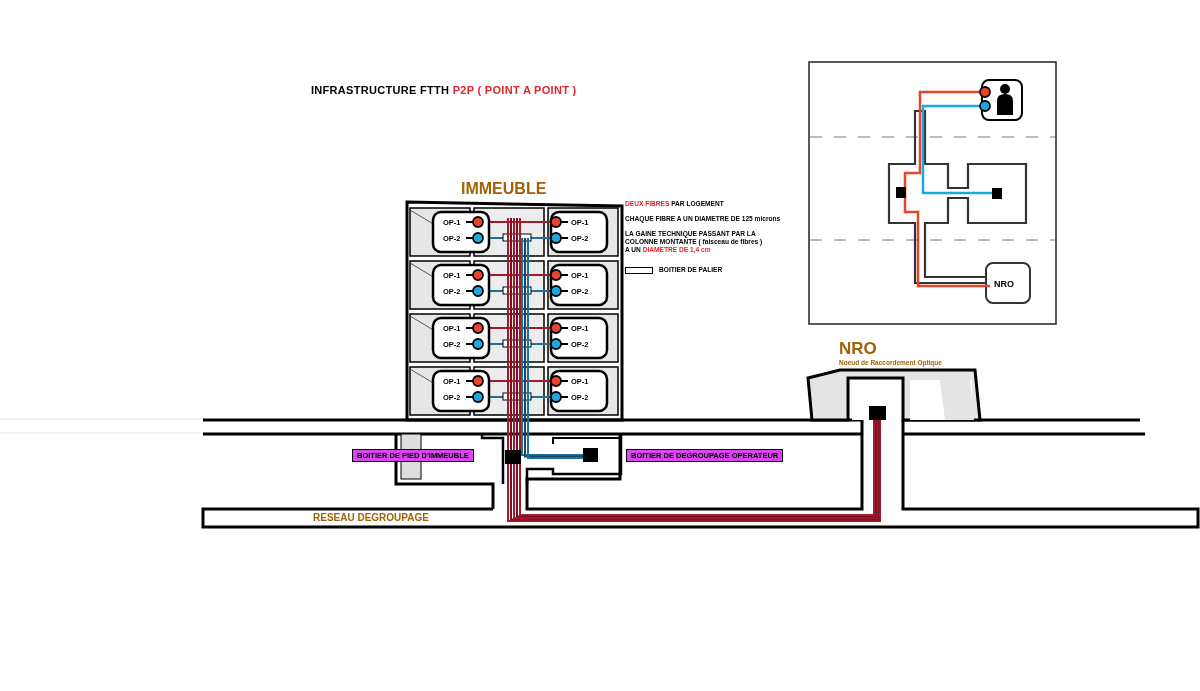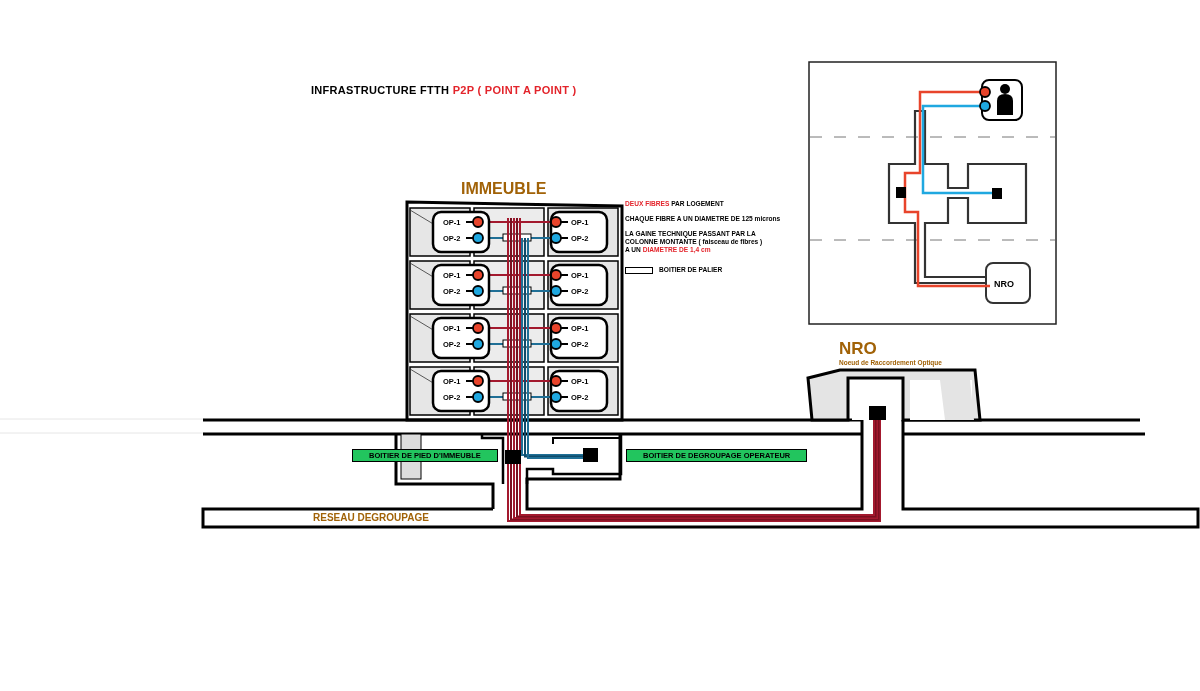--- a/index.html
+++ b/index.html
@@ -2,21 +2,21 @@
 <html><head>
 <meta charset="utf-8">
 <style>
   html, body { margin:0; padding:0; background:#ffffff; }
   body { width:1200px; height:691px; position:relative; overflow:hidden; font-family:"Liberation Sans", sans-serif; }
   .abs { position:absolute; }
   .title { left:311px; top:60px; font-weight:bold; font-size:11px; letter-spacing:0.3px; color:#000; white-space:nowrap;margin-top:24px; }
   .red { color:#e3242b; }
   .notes { left:625px; top:200px; font-size:6.6px; font-weight:bold; color:#000; line-height:8px; }
   .notes p { margin:0 0 7px 0; }
-  .tag { position:absolute; background:#22c55e; border:1.5px solid #000; font-size:7.5px; font-weight:bold; padding:1px 16px; white-space:nowrap; }
+  .tag { position:absolute; background:#d946ef; border:1.5px solid #000; font-size:7.5px; font-weight:bold; padding:1px 4px; white-space:nowrap; }
   .heading { font-weight:bold; color:#a16207; white-space:nowrap; }
   svg text { font-family:"Liberation Sans", sans-serif; font-weight:bold; }
 </style>
 </head>
 <body>
 
 <div class="abs title">
   <span>INFRASTRUCTURE FTTH</span>
   <span class="red">P2P ( POINT A POINT )</span>
 </div>

